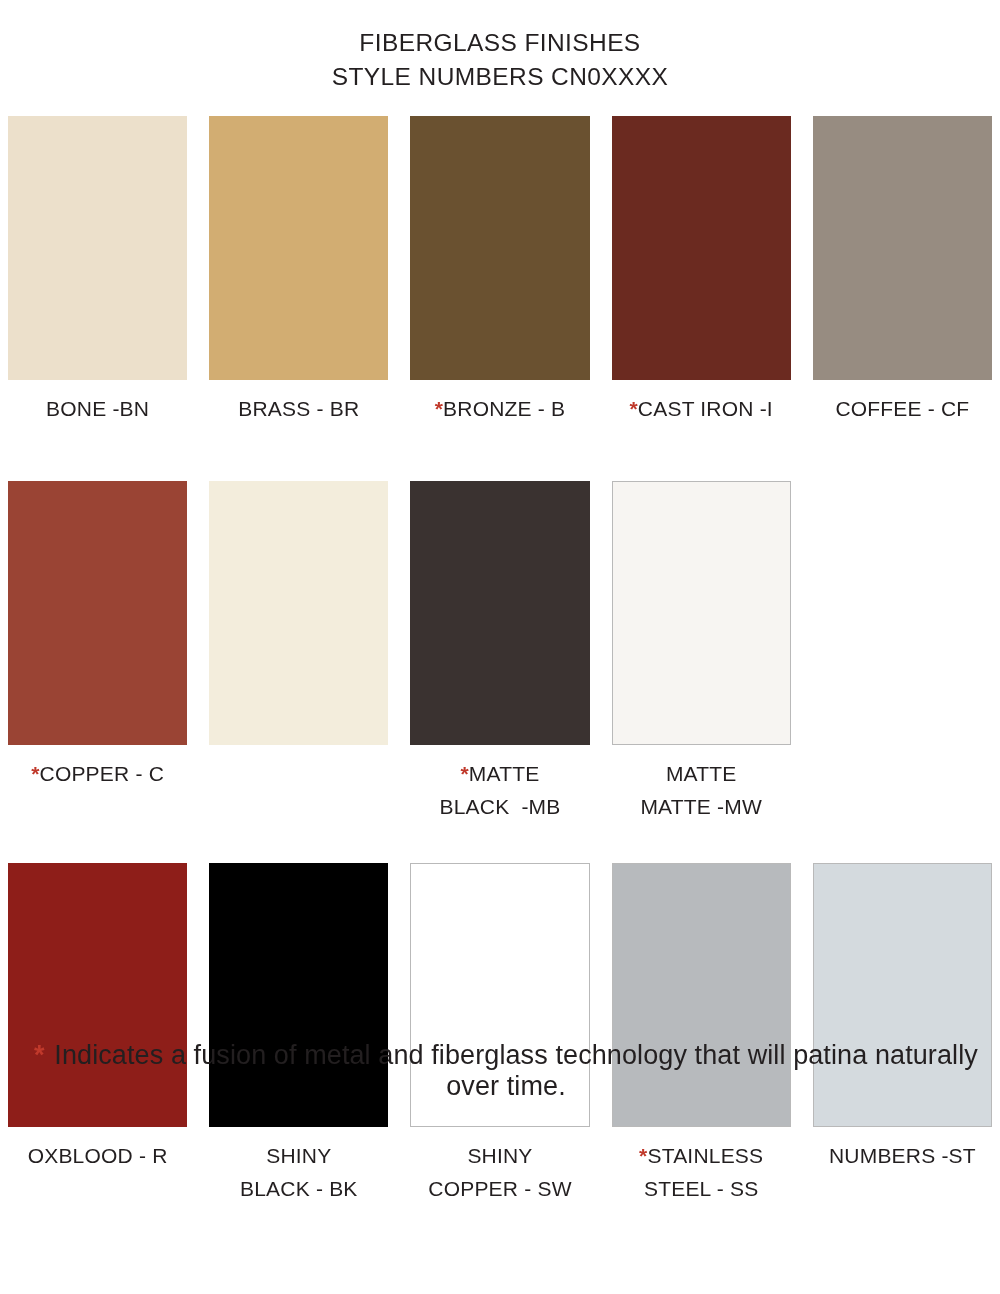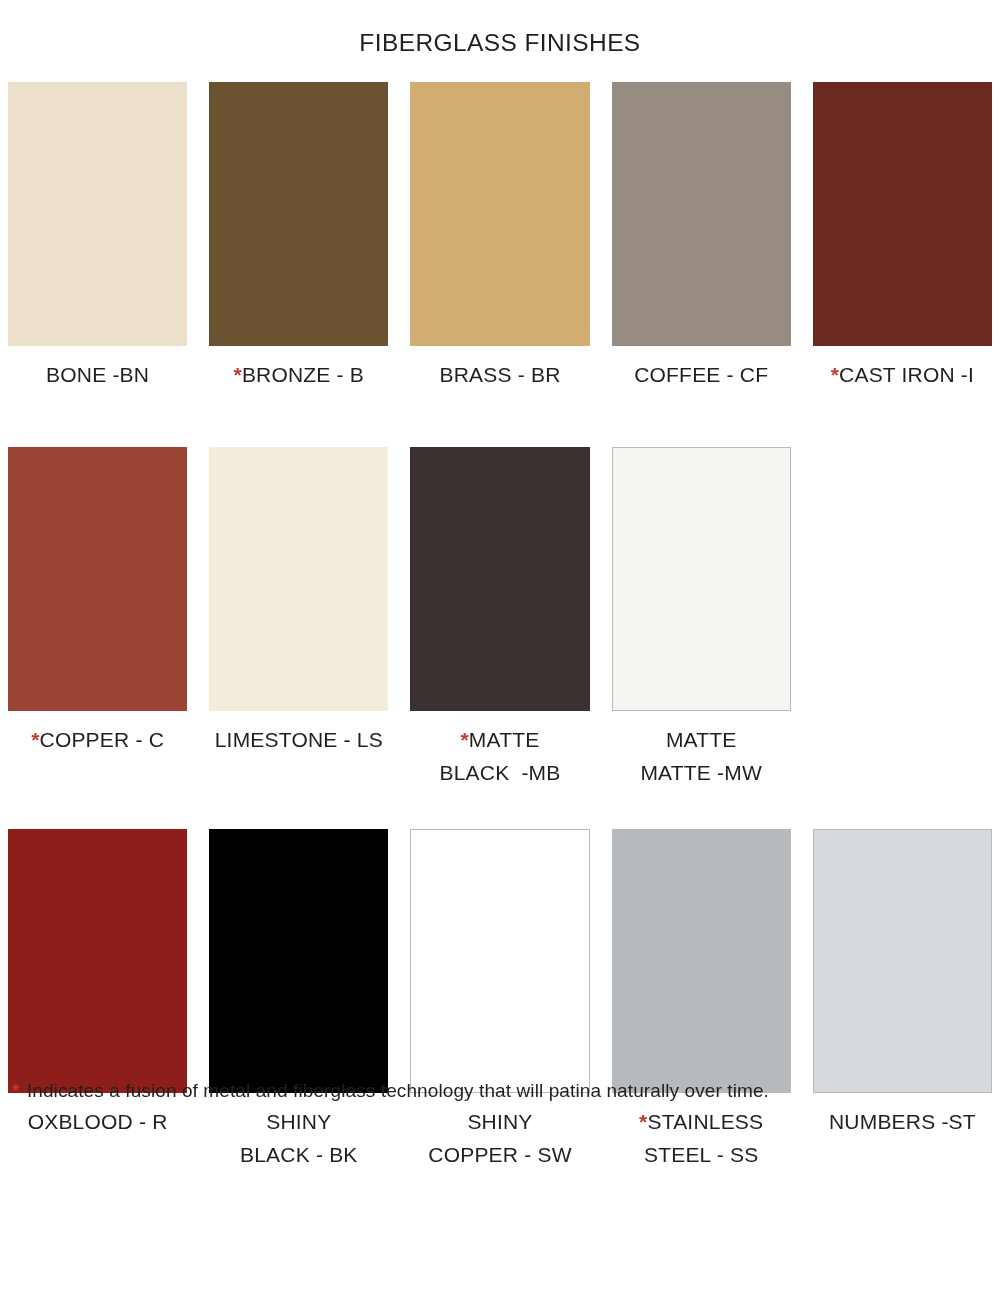--- a/index.html
+++ b/index.html
@@ -77,66 +77,67 @@
   .rowgap.tall {
     height: 40px;
   }
 
   
   .footnote {
     position: absolute;
     left: 12px;
     right: 0;
     bottom: 22px;
-    font-size: 19px;
+    text-align: center;
+    font-size: 27px;
     color: #231f20;
     letter-spacing: 0.1px;
   }
   .footnote .star {
     margin-right: 2px;
   }
 </style>
 </head>
 <body>
 
 <div class="sheet">
 
   <div class="title-block">
     <div class="title-line">FIBERGLASS FINISHES</div>
+    <div class="title-line">STYLE NUMBERS CN0XXXX</div>
   </div>
 
   <div class="grid">
       <div class="cell">
         <div class="swatch" style="background: rgb(236, 224, 203);"></div>
         <div class="label"><div>BONE -BN</div></div>
       </div>
       <div class="cell">
+        <div class="swatch" style="background: rgb(210, 173, 114);"></div>
+        <div class="label"><div>BRASS - BR</div></div>
+      </div>
+      <div class="cell">
         <div class="swatch" style="background: rgb(106, 81, 48);"></div>
         <div class="label"><div><span class="star">*</span>BRONZE - B</div></div>
       </div>
       <div class="cell">
-        <div class="swatch" style="background: rgb(210, 173, 114);"></div>
-        <div class="label"><div>BRASS - BR</div></div>
+        <div class="swatch" style="background: rgb(107, 42, 32);"></div>
+        <div class="label"><div><span class="star">*</span>CAST IRON -I</div></div>
       </div>
       <div class="cell">
         <div class="swatch" style="background: rgb(151, 140, 129);"></div>
         <div class="label"><div>COFFEE - CF</div></div>
-      </div>
-      <div class="cell">
-        <div class="swatch" style="background: rgb(107, 42, 32);"></div>
-        <div class="label"><div><span class="star">*</span>CAST IRON -I</div></div>
       </div>
       <div class="rowgap"></div>
       <div class="cell">
         <div class="swatch" style="background: rgb(154, 68, 52);"></div>
         <div class="label"><div><span class="star">*</span>COPPER - C</div></div>
       </div>
       <div class="cell">
         <div class="swatch" style="background: rgb(243, 237, 220);"></div>
-        <div class="label"><div>LIMESTONE - LS</div></div>
       </div>
       <div class="cell">
         <div class="swatch" style="background: rgb(58, 50, 48);"></div>
         <div class="label"><div><span class="star">*</span>MATTE</div><div>BLACK  -MB</div></div>
       </div>
       <div class="cell">
         <div class="swatch bordered" style="background: rgb(247, 245, 242);"></div>
         <div class="label"><div>MATTE</div><div>MATTE -MW</div></div>
       </div>
       <div class="rowgap tall"></div>

